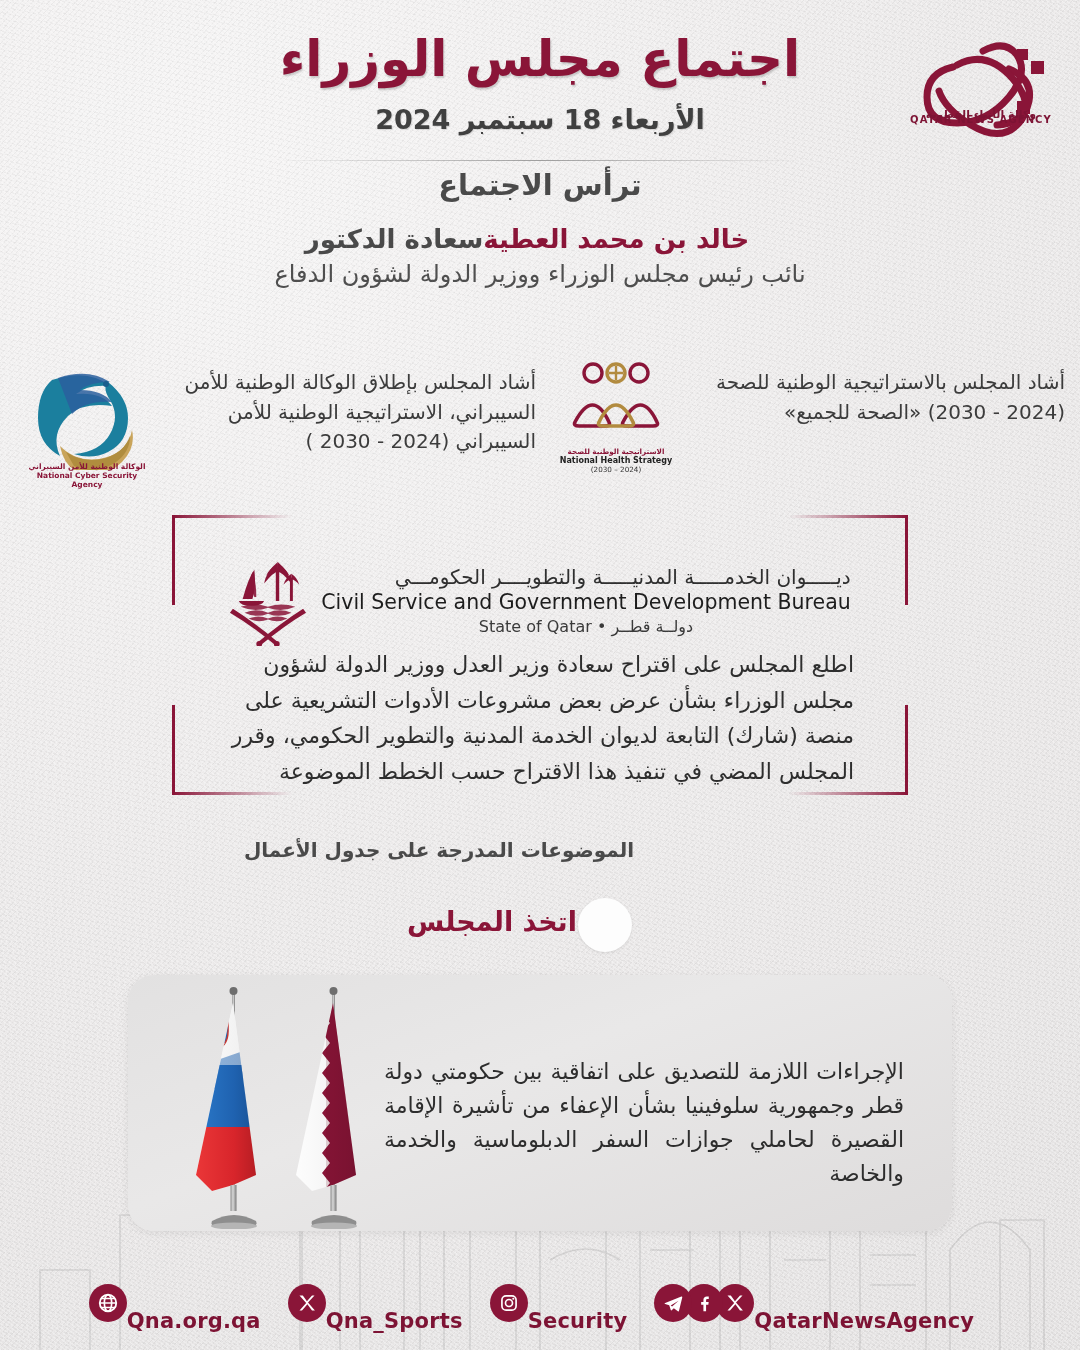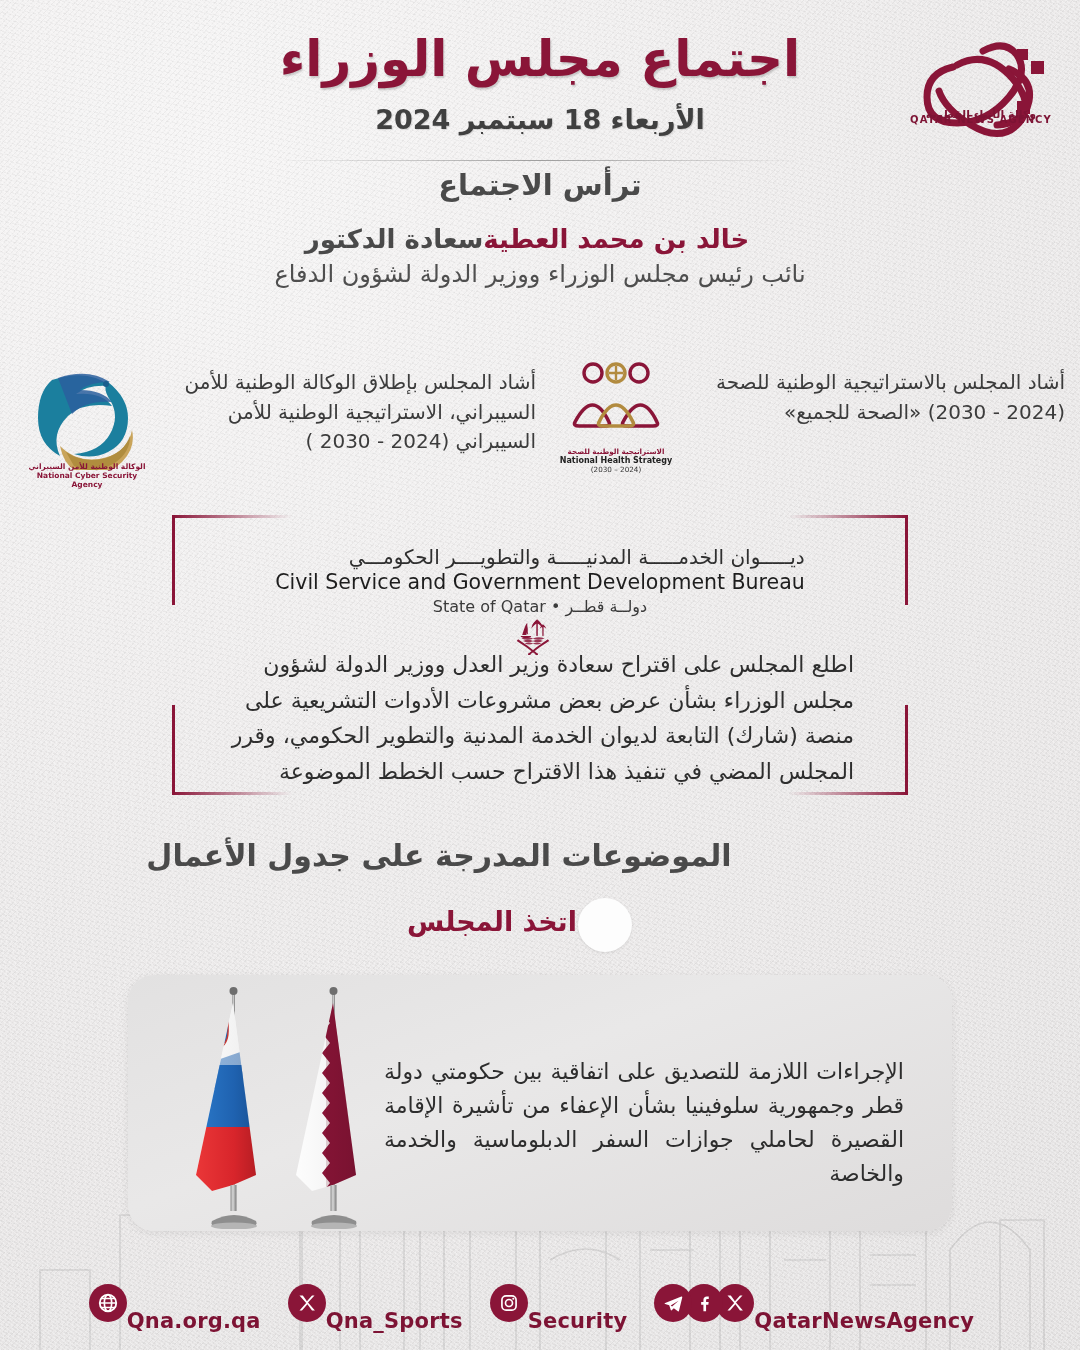--- a/index.html
+++ b/index.html
@@ -91,36 +91,36 @@
   .br-h{ height:3px; }
   .br-tr-v{ top:0; right:0; height:90px; background:linear-gradient(to bottom,#8A1538,#8A1538); }
   .br-tr-h{ top:0; right:0; width:120px; background:linear-gradient(to left, #8A1538, rgba(138,21,56,0)); }
   .br-tl-v{ top:0; left:0; height:90px; }
   .br-tl-h{ top:0; left:0; width:120px; background:linear-gradient(to right,#8A1538, rgba(138,21,56,0)); }
   .br-bl-v{ bottom:0; left:0; height:90px; }
   .br-bl-h{ bottom:0; left:0; width:120px; background:linear-gradient(to right,#8A1538, rgba(138,21,56,0)); }
   .br-br-v{ bottom:0; right:0; height:90px; }
   .br-br-h{ bottom:0; right:0; width:120px; background:linear-gradient(to left,#8A1538, rgba(138,21,56,0)); }
 
-  .csgdb{ position:absolute; top:30px; left:0; width:736px; height:110px; display:flex; justify-content:center; align-items:center;flex-direction:column; }
+  .csgdb{ position:absolute; top:30px; left:0; width:736px; height:110px; display:flex; justify-content:center; align-items:center; }
   .csgdb-txt{ text-align:right; }
   .csgdb-ar{ font-size:20px; color:#2f2f2f; letter-spacing:1px; white-space:nowrap; }
   .csgdb-en{ font-size:20.5px; color:#1d1d1d; white-space:nowrap; margin-top:1px; }
   .csgdb-sub{ font-size:16px; color:#3a3a3a; margin-top:3px; text-align:center; }
   .csgdb-emblem{ width:78px; height:92px; margin-right:14px; }
 
   .box-body{
     position:absolute; top:132px; left:52px; width:630px;
     text-align:right; font-size:22px; line-height:1.62; color:#2e2e2e;
   }
 
   
   .agenda-head{
     position:absolute; top:838px; left:0; width:878px; text-align:center;
-    font-size:30px; font-weight:bold; color:#4a4a4a;
+    font-size:20px; font-weight:bold; color:#4a4a4a;
   }
   .badge-wrap{ position:absolute; top:898px; left:0; width:1080px; height:64px; }
   .badge-circle{
     position:absolute; top:0px; left:578px; width:54px; height:54px; border-radius:50%;
     background:#fdfdfd; box-shadow:0 1px 3px rgba(0,0,0,.10);
   }
   .badge-text{
     position:absolute; top:8px; left:0; width:984px; text-align:center;
     font-size:27px; font-weight:bold; color:#8A1538;
   }

